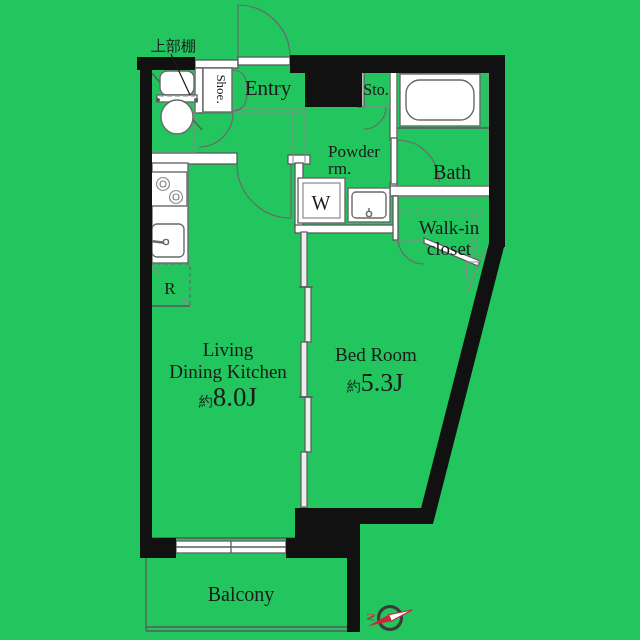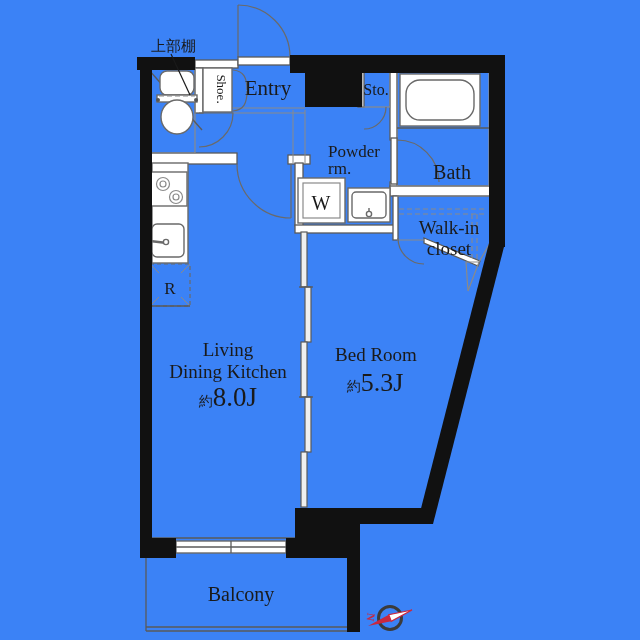--- a/index.html
+++ b/index.html
@@ -1,16 +1,16 @@
 <!DOCTYPE html>
 <html><head>
 <meta charset="utf-8">
 <style>
   html,body{margin:0;padding:0;background:#ffffff;}
-  .stage{position:relative;width:640px;height:640px;background:#3b82f6;font-family:"Liberation Serif","DejaVu Serif",serif;}
+  .stage{position:relative;width:640px;height:640px;background:#22c55e;font-family:"Liberation Serif","DejaVu Serif",serif;}
   svg{display:block;}
   .wall{fill:#111111;stroke:none;}
   .thinwall{fill:#ffffff;stroke:#5a5a5a;stroke-width:1.3;}
   .ln{stroke:#5a5a5a;stroke-width:1.3;fill:none;}
   .lnlight{stroke:#8a8a8a;stroke-width:1;fill:none;}
   .fixture{fill:#ffffff;stroke:#6a6a6a;stroke-width:1.4;}
   .fixlight{fill:none;stroke:#8a8a8a;stroke-width:1.2;}
   .arc{fill:none;stroke:#6a6a6a;stroke-width:1.2;}
   .dash{fill:none;stroke:#8a8a8a;stroke-width:1.1;stroke-dasharray:5 3;}
   .panel{fill:#efefef;stroke:#5a5a5a;stroke-width:1.2;}

